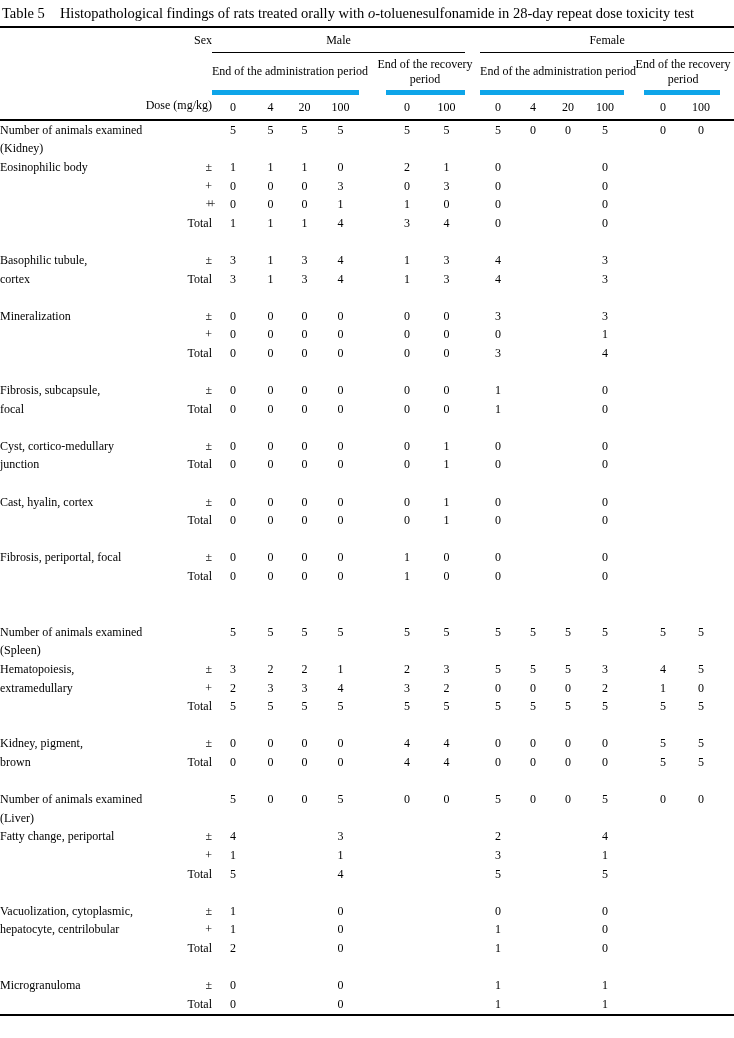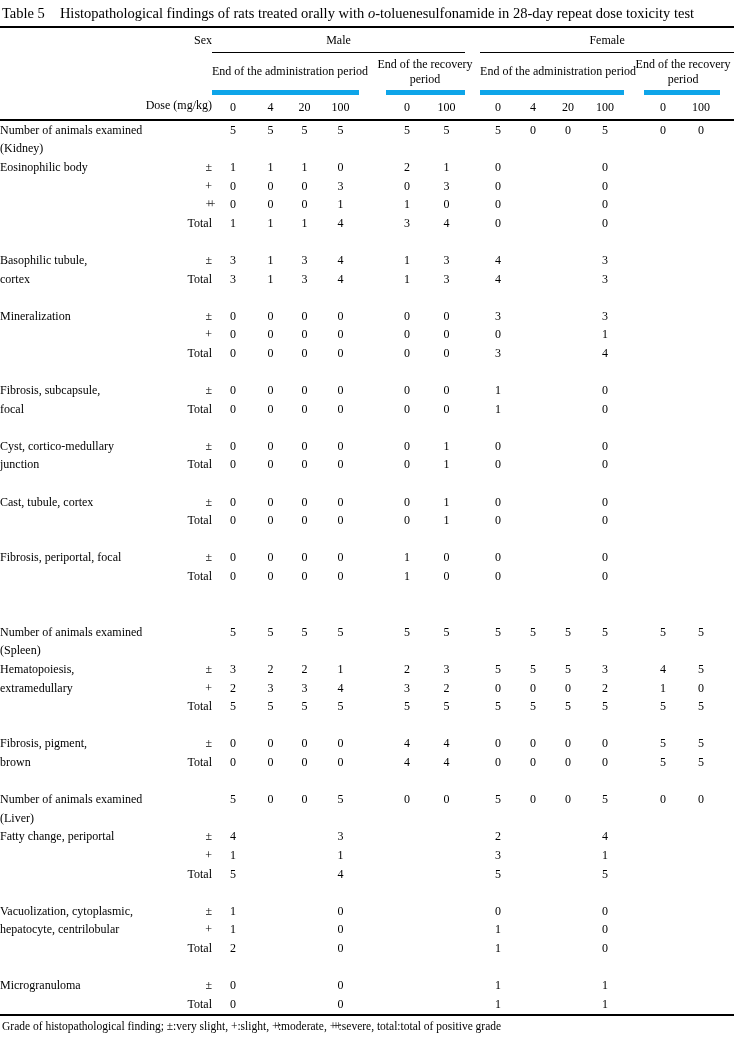--- a/index.html
+++ b/index.html
@@ -422,21 +422,21 @@
           <td class="num">0</td>
           <td></td>
           <td class="num"></td>
           <td class="num"></td>
           <td></td>
         </tr>
         <tr>
           <td colspan="18"></td>
         </tr>
         <tr>
-          <td class="lbl ind1">Cast, tubule, cortex</td>
+          <td class="lbl ind1">Cast, hyalin, cortex</td>
           <td class="grade">±</td>
           <td class="num">0</td>
           <td class="num">0</td>
           <td class="num">0</td>
           <td class="num">0</td>
           <td></td>
           <td class="num">0</td>
           <td class="num">1</td>
           <td></td>
           <td class="num">0</td>
@@ -614,21 +614,21 @@
           <td class="num">5</td>
           <td></td>
           <td class="num">5</td>
           <td class="num">5</td>
           <td></td>
         </tr>
         <tr>
           <td colspan="18"></td>
         </tr>
         <tr>
-          <td class="lbl ind1">Fibrosis, pigment,</td>
+          <td class="lbl ind1">Kidney, pigment,</td>
           <td class="grade">±</td>
           <td class="num">0</td>
           <td class="num">0</td>
           <td class="num">0</td>
           <td class="num">0</td>
           <td></td>
           <td class="num">4</td>
           <td class="num">4</td>
           <td></td>
           <td class="num">0</td>
@@ -865,15 +865,14 @@
           <td class="num"></td>
           <td class="num">1</td>
           <td></td>
           <td class="num"></td>
           <td class="num"></td>
           <td></td>
         </tr>
       </tbody>
   </table>
 
-  <div class="footnote"><span>Grade of histopathological finding; ±:very slight, +:slight, </span><span class="plus">++</span><span>:moderate, </span><span class="plus">+++</span><span>:severe, total:total of positive grade</span></div>
 
 </div>
 
 </body></html>

